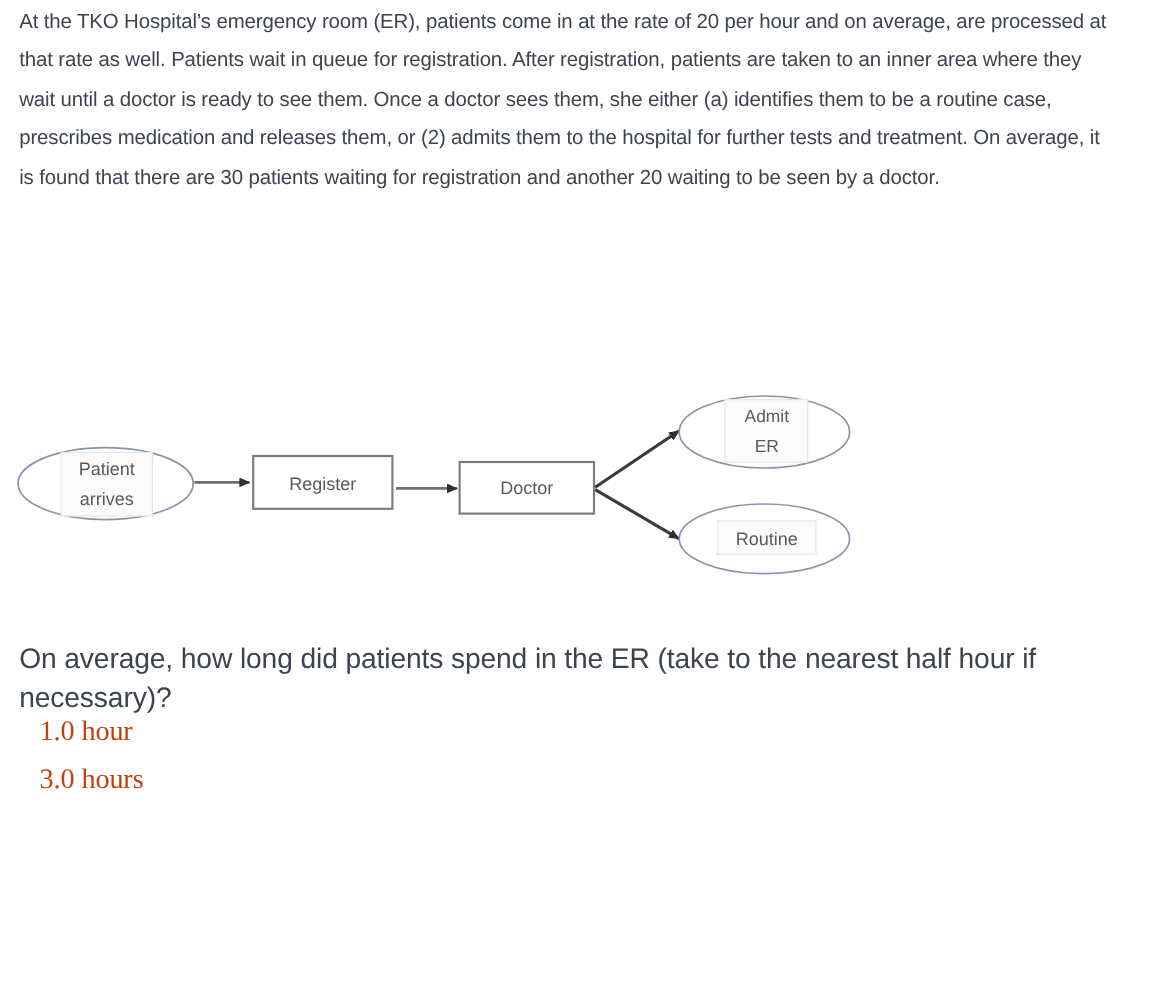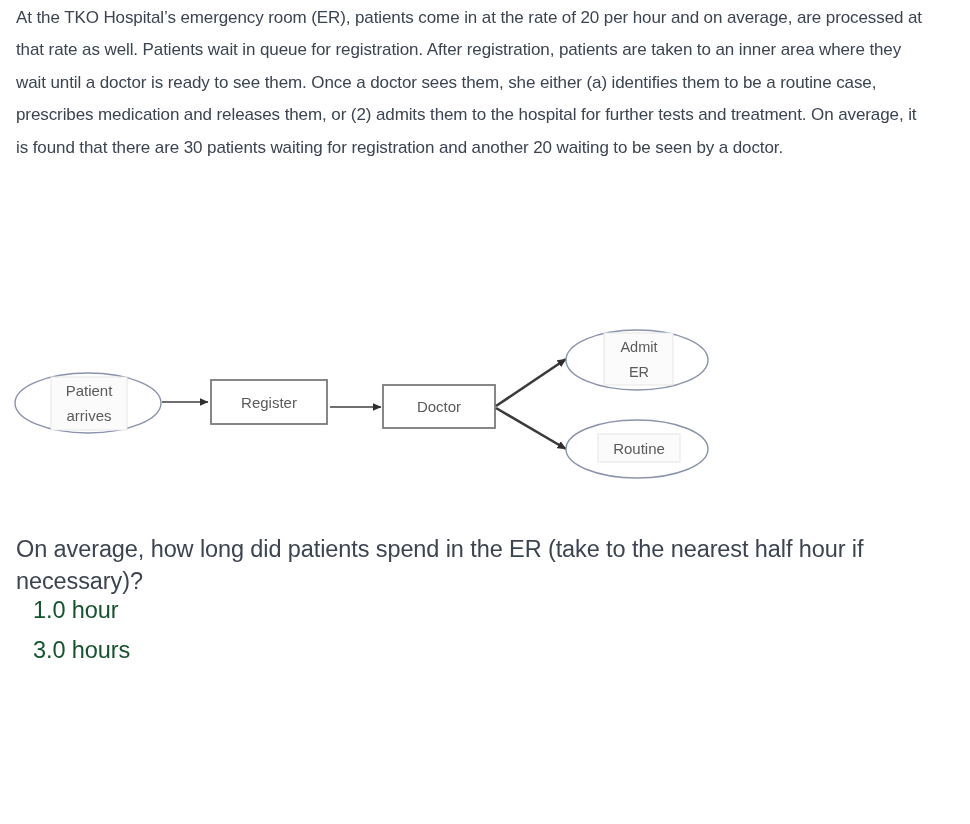--- a/index.html
+++ b/index.html
@@ -71,22 +71,23 @@
     left: 33px;
     top: 590px;
     width: 500px;
     list-style: none;
     margin: 0;
     padding: 0;
   }
   .option {
     font-size: 23.5px;
     line-height: 40.4px;
-    color: #14532d;
+    color: #c2410c;
     letter-spacing: -0.1px;
+    font-family: Liberation Serif, serif;
   }
 </style>
 </head>
 <body>
 
 <div class="scenario">At the TKO Hospital’s emergency room (ER), patients come in at the rate of 20 per hour and on average, are processed at that rate as well. Patients wait in queue for registration. After registration, patients are taken to an inner area where they wait until a doctor is ready to see them. Once a doctor sees them, she either (a) identifies them to be a routine case, prescribes medication and releases them, or (2) admits them to the hospital for further tests and treatment. On average, it is found that there are 30 patients waiting for registration and another 20 waiting to be seen by a doctor.</div>
 
 <div class="diagram">
   <svg width="760" height="180" viewBox="0 0 760 180" xmlns="http://www.w3.org/2000/svg">
     <defs>

